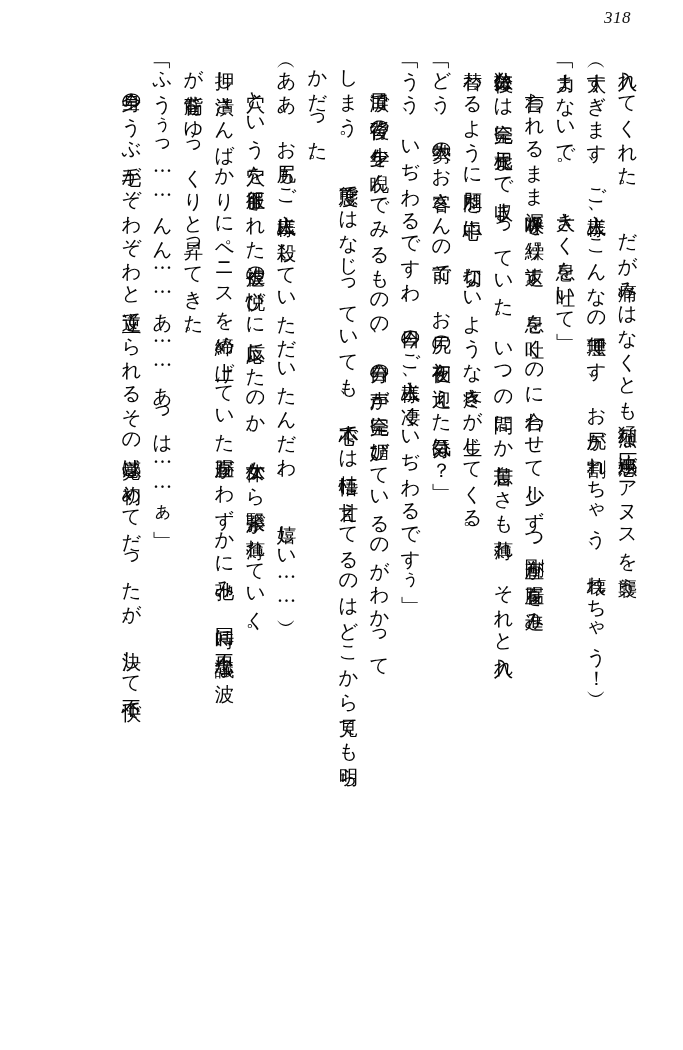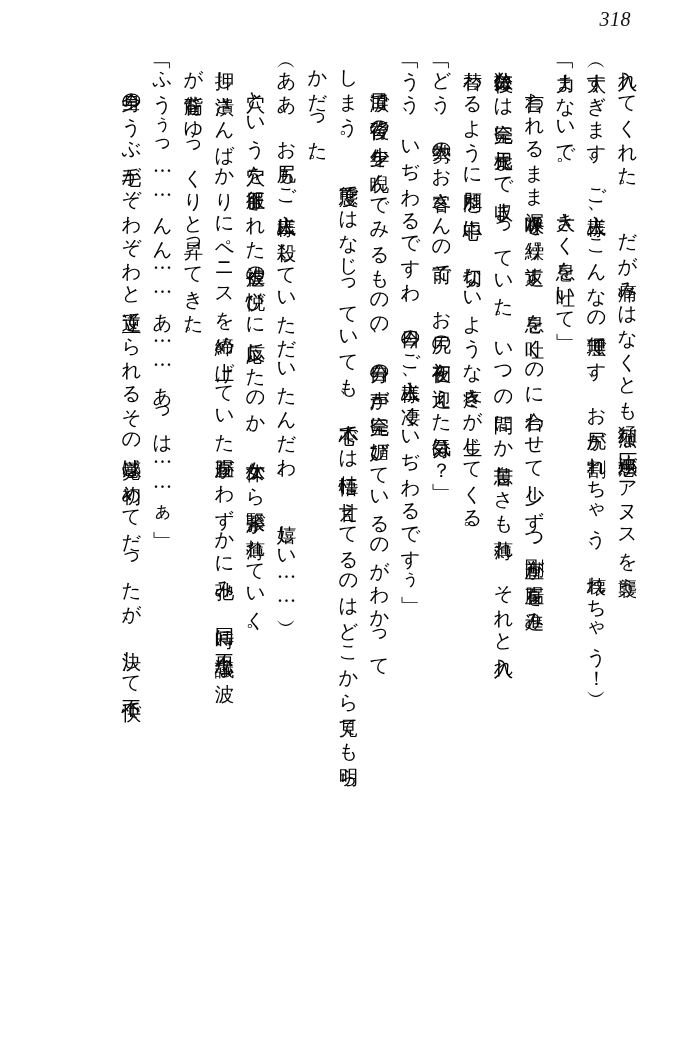--- a/index.html
+++ b/index.html
@@ -22,21 +22,21 @@
     background: #ffffff;
     box-sizing: border-box;
   }
 
   
   .page-number {
     position: absolute;
     top: 8px;
     right: 52px;
     font-style: italic;
-    font-size: 20px;
+    font-size: 17px;
     letter-spacing: 0.5px;
     color: #111;
   }
 
   
   .text-body {
     position: absolute;
     top: 56px;
     left: 46px;
     right: 46px;

